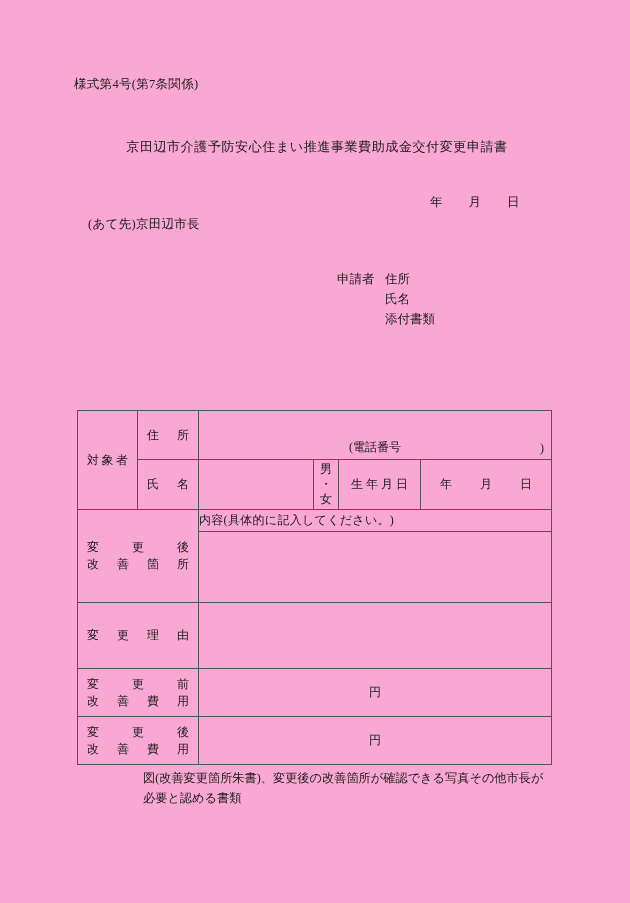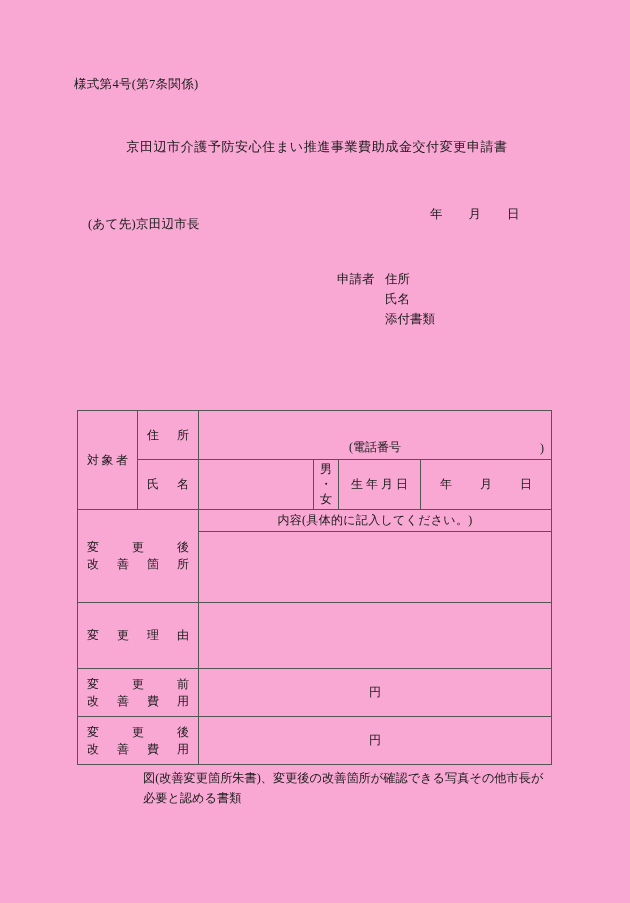--- a/index.html
+++ b/index.html
@@ -39,21 +39,21 @@
     text-align: center;
     white-space: nowrap;
     font-size: 13px;
     letter-spacing: 0.6px;
     padding-left: 4px;
   }
 
   
   #date-line {
     left: 430px;
-    top: 208px;
+    top: 196px;
     font-size: 12.5px;
   }
   #date-line span.gap { display: inline-block; width: 26px; }
 
   
   #addressee {
     left: 88px;
     top: 218px;
     font-size: 12.5px;
     letter-spacing: 0.3px;
@@ -139,21 +139,21 @@
   .tel-open { margin-right: 0; }
   .tel-close { position: absolute; right: 7px; bottom: 3px; }
 
   .birth-date-line {
     display: flex;
     justify-content: center;
     gap: 28px;
   }
 
   .content-head {
-    text-align: center;
+    text-align: left;
     font-size: 12px;
     letter-spacing: 0.3px;
   }
 
   .yen-cell {
     text-align: center;
     padding-left: 8px;
   }
 
   

